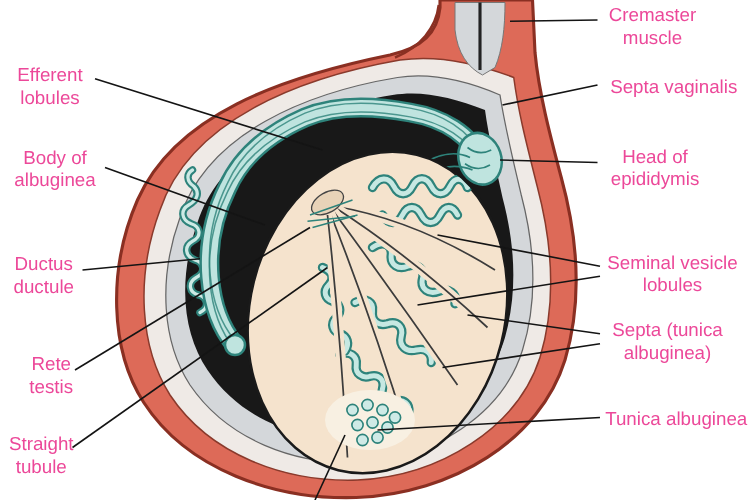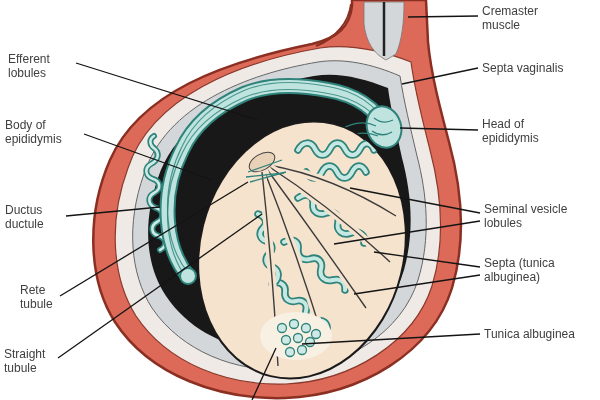--- a/index.html
+++ b/index.html
@@ -2,21 +2,21 @@
 <html><head>
 <meta charset="utf-8">
 <style>
   html,body{margin:0;padding:0;background:#fff;}
   .stage{
     position:relative;width:600px;height:400px;background:#ffffff;
     font-family:"Liberation Sans", sans-serif;overflow:hidden;
   }
   .stage svg{position:absolute;left:0;top:0;}
   .lbl{
-    position:absolute;font-size:12px;line-height:1.18;color:#404040;
+    position:absolute;font-size:15px;line-height:1.18;color:#ec4899;text-align:center;
   }
   
   .leader{stroke:#141414;stroke-width:1.3;fill:none;}
   .tube-o{stroke:#2e837b;fill:none;stroke-linecap:round;stroke-linejoin:round;stroke-width:7.5;}
   .tube-i{stroke:#c6e8e2;fill:none;stroke-linecap:round;stroke-linejoin:round;stroke-width:4;}
   .band-o{stroke:#2e837b;fill:none;stroke-linecap:round;stroke-width:16;}
   .band-i{stroke:#bfe4df;fill:none;stroke-linecap:round;stroke-width:12;}
   .band-t{stroke:#2e837b;fill:none;stroke-width:1.2;opacity:.8;}
   .zig-o{stroke:#2e837b;fill:none;stroke-linecap:round;stroke-linejoin:round;stroke-width:6;}
   .zig-i{stroke:#cdeae5;fill:none;stroke-linecap:round;stroke-linejoin:round;stroke-width:2.6;}
@@ -140,23 +140,23 @@
       <line class="leader" x1="478" y1="130" x2="400" y2="128"></line>
       <line class="leader" x1="480" y1="213" x2="350" y2="188"></line>
       <line class="leader" x1="480" y1="221" x2="334" y2="244"></line>
       <line class="leader" x1="480" y1="267" x2="374" y2="252"></line>
       <line class="leader" x1="480" y1="275" x2="354" y2="294"></line>
       <line class="leader" x1="480" y1="334" x2="302" y2="344"></line>
     </g>
   </svg>
 
   <div class="lbl" style="left:8px;  top:52px;  width:64px">Efferent lobules</div>
-  <div class="lbl" style="left:5px;  top:118px; width:78px">Body of epididymis</div>
+  <div class="lbl" style="left:5px;  top:118px; width:78px">Body of albuginea</div>
   <div class="lbl" style="left:5px;  top:203px; width:60px">Ductus ductule</div>
-  <div class="lbl" style="left:20px; top:283px; width:42px">Rete tubule</div>
+  <div class="lbl" style="left:20px; top:283px; width:42px">Rete testis</div>
   <div class="lbl" style="left:4px;  top:347px; width:58px">Straight tubule</div>
 
   <div class="lbl" style="left:482px; top:4px;   width:80px">Cremaster muscle</div>
   <div class="lbl" style="left:482px; top:61px;  width:114px">Septa vaginalis</div>
   <div class="lbl" style="left:484px; top:202px; width:108px">Seminal vesicle lobules</div>
   <div class="lbl" style="left:482px; top:117px; width:84px">Head of epididymis</div>
   <div class="lbl" style="left:484px; top:256px; width:100px">Septa (tunica albuginea)</div>
   <div class="lbl" style="left:484px; top:327px; width:114px">Tunica albuginea</div>
 </div>
 

